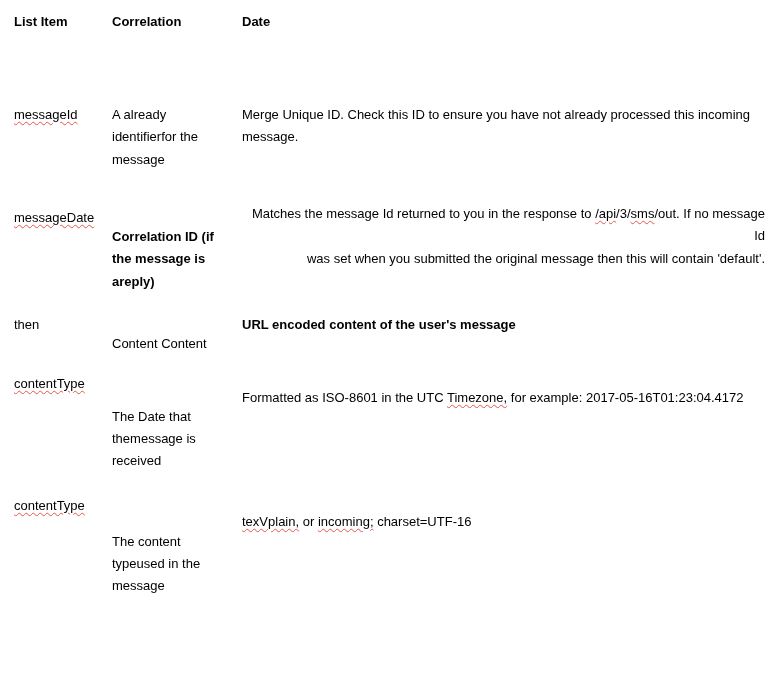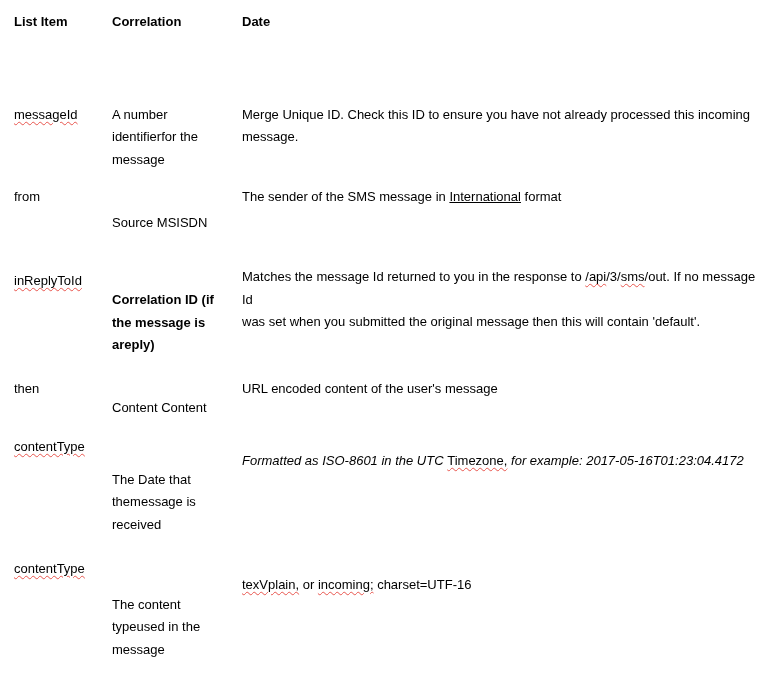--- a/index.html
+++ b/index.html
@@ -69,36 +69,36 @@
   .r-from .item-cell { padding-top: 15px; }
   .r-from .desc-cell { padding-top: 41px; }
   .r-from .notes-cell { padding-top: 15px; }
 
   .r-to .item-cell { padding-top: 27px; }
   .r-to .desc-cell { padding-top: 53px; }
   .r-to .notes-cell { padding-top: 24px; }
 
   .r-inReplyToId .item-cell { padding-top: 36px; }
   .r-inReplyToId .desc-cell { padding-top: 55px; font-weight: bold; }
-  .r-inReplyToId .notes-cell { padding-top: 32px; }
+  .r-inReplyToId .notes-cell { padding-top: 32px; text-align: right; }
 
   .r-body .item-cell { padding-top: 21px; }
   .r-body .desc-cell { padding-top: 40px; }
-  .r-body .notes-cell { padding-top: 21px; }
+  .r-body .notes-cell { padding-top: 21px; font-weight: bold; }
 
   .r-messageDate .item-cell { padding-top: 17px; }
   .r-messageDate .desc-cell { padding-top: 50px; }
   .r-messageDate .notes-cell { padding-top: 31px; }
 
   .r-contentType .item-cell { padding-top: 22px; }
   .r-contentType .desc-cell { padding-top: 58px; }
   .r-contentType .notes-cell { padding-top: 38px; }
 
   .notes-cell { padding-right: 12px; }
-  .nowrap { white-space: nowrap; font-style: italic; }
+  .nowrap { white-space: nowrap; }
 </style>
 </head>
 <body>
 
 <div class="page">
   <table class="spec">
     <colgroup>
       <col class="c1">
       <col class="c2">
       <col class="c3">
@@ -109,36 +109,29 @@
         <th>Correlation</th>
         <th>Date</th>
       </tr>
     </thead>
     <tbody>
 
       <tr class="r-messageId">
         <td class="item-cell">
           <span class="spell">messageId</span>
         </td>
-        <td class="desc-cell">A number identifierfor the message</td>
+        <td class="desc-cell">A already identifierfor the message</td>
         <td class="notes-cell">Merge Unique ID. Check this ID to ensure you have not already processed this incoming message.</td>
       </tr>
 
-      <tr class="r-from">
-        <td class="item-cell">
-          <span>from</span>
-        </td>
-        <td class="desc-cell">Source MSISDN</td>
-        <td class="notes-cell"><span>The sender of the SMS message in </span><span class="linkish">International</span><span> format</span></td>
-      </tr>
 
 
       <tr class="r-inReplyToId">
         <td class="item-cell">
-          <span class="spell">inReplyToId</span>
+          <span class="spell">messageDate</span>
         </td>
         <td class="desc-cell">Correlation   ID (if  the  message is areply)</td>
         <td class="notes-cell">
           <div><span>Matches the  message Id  returned to you in the response to </span><span class="spell">/api</span><span>/3/</span><span class="spell">sms</span><span>/out. If no message Id</span></div>
           <div>was set when you submitted the original message then this will contain 'default'.</div>
         </td>
       </tr>
 
       <tr class="r-body">
         <td class="item-cell">

